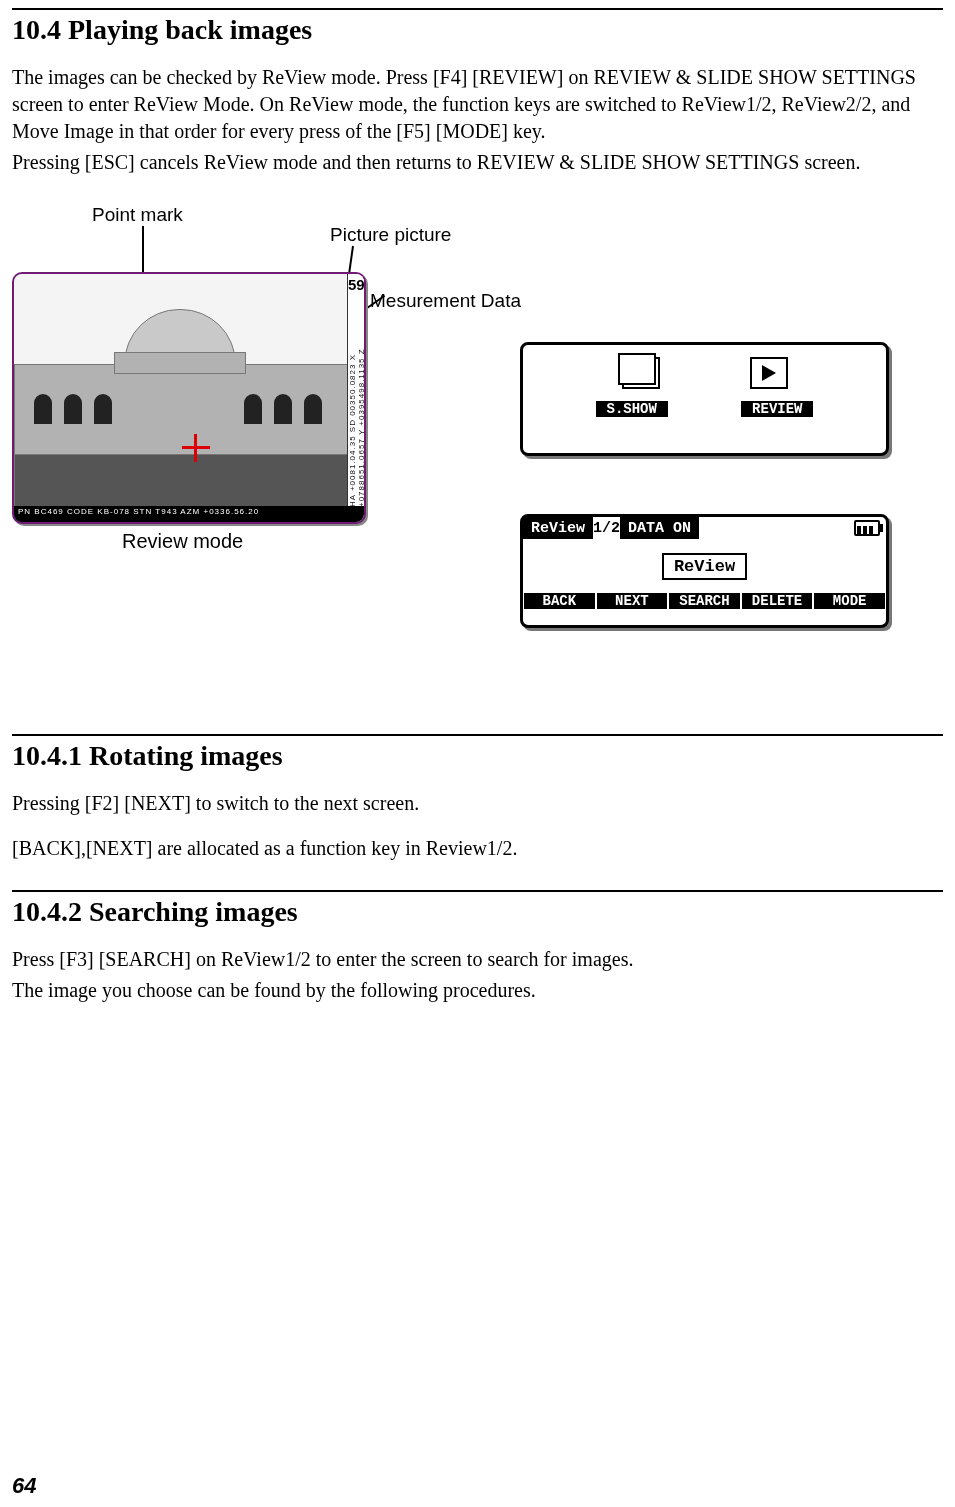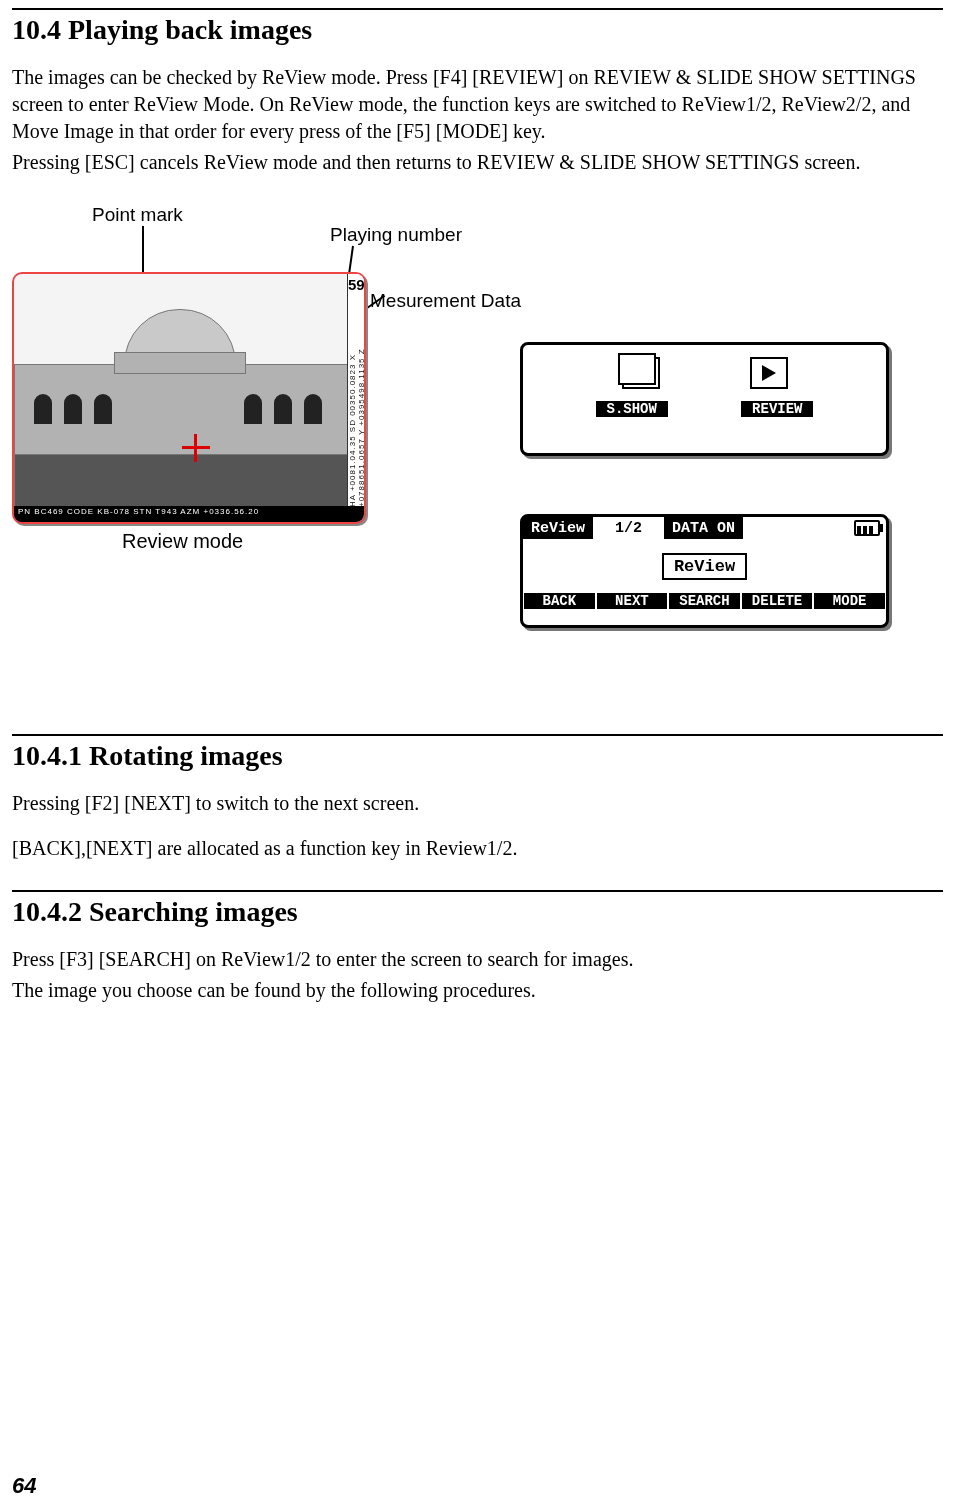--- a/index.html
+++ b/index.html
@@ -12,21 +12,21 @@
   }
   .hr { border-top: 2px solid #000; margin: 0 0 2px 0; }
   h2 { font-size: 28px; font-weight: bold; margin: 4px 0 18px 0; }
   p { margin: 0 0 4px 0; line-height: 1.35; }
   .block { margin-bottom: 28px; }
   .figs { position: relative; height: 530px; margin-top: 10px; }
   .annot { position: absolute; font-family: Arial, sans-serif; font-size: 19px; }
   .line { position: absolute; background: #000; }
   .photo-frame {
     position: absolute; left: 0; top: 68px; width: 350px; height: 248px;
-    border: 2px solid #ef4444; border-radius: 10px; background: #8b5cf6;
+    border: 2px solid #701a75; border-radius: 10px; background: #8b5cf6;
     box-shadow: 2px 2px 0 #888; overflow: hidden;
   }
   .photo-sky { position:absolute; left:0; top:0; right:0; height:95px; background:#f4f4f4; }
   .bld { position:absolute; background:#b2b2b2; border:1px solid #777; }
   .dome { position:absolute; width:110px; height:55px; background:#c9c9c9; border:1px solid #777; border-radius:55px 55px 0 0; }
   .win { position:absolute; width:18px; height:30px; background:#222; border-radius:9px 9px 0 0; }
   .side-strip { position:absolute; right:0; top:0; width:16px; height:100%; background:#fff; border-left:1px solid #333; }
   .side-strip .pn { font-family: sans-serif; font-size:15px; font-weight:bold; text-align:center; padding-top:2px; }
   .side-strip .data { font-family: sans-serif; font-size:8px; writing-mode: vertical-rl; transform: rotate(180deg); height:210px; margin:4px auto 0; letter-spacing:1px; color:#111; }
   .bottom-strip { position:absolute; left:0; bottom:0; right:0; height:14px; background:#000; color:#fff; font-family:sans-serif; font-size:8px; padding:1px 4px; letter-spacing:1px; white-space:nowrap; overflow:hidden; }
@@ -49,21 +49,21 @@
   .lcd-icon .glyph { width:34px; height:28px; border:2px solid #000; position:relative; }
   .lcd-icon.stack .glyph:before { content:""; position:absolute; left:-6px; top:-6px; width:34px; height:28px; border:2px solid #000; background:#fff; }
   .lcd-icon.play .glyph { display:flex; align-items:center; justify-content:center; }
   .lcd-icon.play .tri { width:0; height:0; border-left:14px solid #000; border-top:8px solid transparent; border-bottom:8px solid transparent; }
   .lcd-footer { height:26px; display:flex; align-items:flex-start; }
   .lcd-footer .fkey { flex:1; background:#000; color:#fff; font-size:14px; font-weight:bold; display:flex; align-items:center; justify-content:center; margin:0 1px; }
   .lcd-footer .gap { flex:1; }
 
   .lcd2-top { display:flex; align-items:center; height:22px; font-size:15px; font-weight:bold; }
   .lcd2-top .seg-black { background:#000; color:#fff; padding:0 8px; height:100%; display:flex; align-items:center; }
-  .lcd2-top .seg-white { padding:0 22px; height:100%; display:flex; align-items:center; }
+  .lcd2-top .seg-white { padding:0 0; height:100%; display:flex; align-items:center; }
   .lcd2-mid { height:54px; display:flex; align-items:center; justify-content:center; }
   .lcd2-mid .boxed { border:2px solid #000; padding:2px 10px; font-size:17px; font-weight:bold; }
 
   .page-num { position:fixed; left:12px; bottom:8px; font-family: Arial, sans-serif; font-weight:bold; font-style:italic; font-size:22px; }
 </style>
 </head>
 <body>
 
 <div class="hr"></div>
 <h2>10.4 Playing back images</h2>
@@ -71,21 +71,21 @@
   <p>The images can be checked by ReView mode. Press [F4] [REVIEW] on REVIEW &amp; SLIDE SHOW SETTINGS screen to enter ReView Mode.  On ReView mode, the function keys are switched to ReView1/2, ReView2/2, and Move Image in that order for every press of the [F5] [MODE] key.</p>
   <p>Pressing [ESC] cancels ReView mode and then returns to REVIEW &amp; SLIDE SHOW SETTINGS screen.</p>
 </div>
 
 <div class="figs">
 
   <span class="annot" style="left:80px; top:0;text-align:center;">Point mark</span>
   <div class="line" style="left:130px; top:22px; width:2px; height:46px;"></div>
   <div class="line" style="left:130px; top:68px; width:48px; height:2px; transform-origin:left top; transform:rotate(60deg);"></div>
 
-  <span class="annot" style="left:318px; top:20px;">Playing number</span>
+  <span class="annot" style="left:318px; top:20px;">Picture picture</span>
   <div class="line" style="left:340px; top:42px; width:2px; height:30px; transform-origin:top; transform:rotate(8deg);"></div>
 
   <span class="annot" style="left:358px; top:86px;">Mesurement Data</span>
   <div class="line" style="left:348px; top:108px; width:30px; height:2px; transform-origin:left; transform:rotate(-35deg);"></div>
 
   <div class="photo-frame">
     <div class="photo-sky"></div>
     <div class="dome" style="left:110px; top:35px;"></div>
     <div class="bld" style="left:0; top:90px; width:334px; height:90px;"></div>
     <div class="bld" style="left:100px; top:78px; width:130px; height:20px;"></div>

